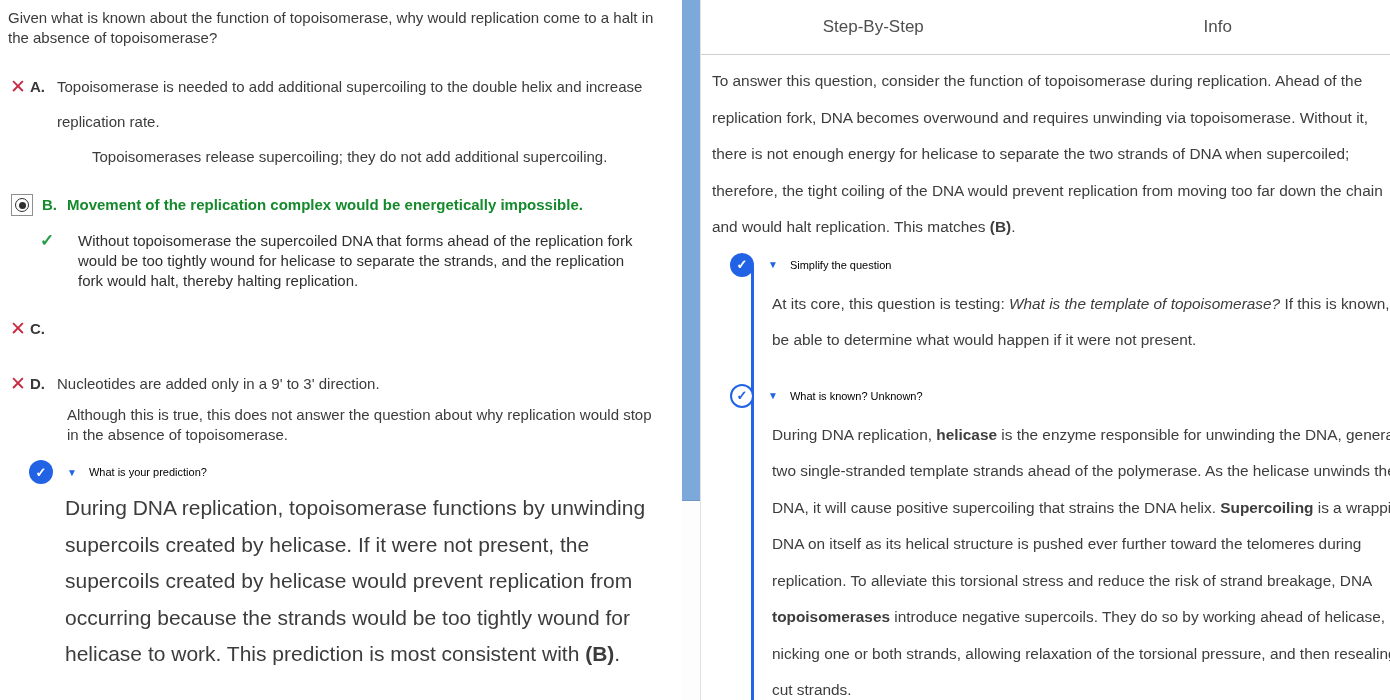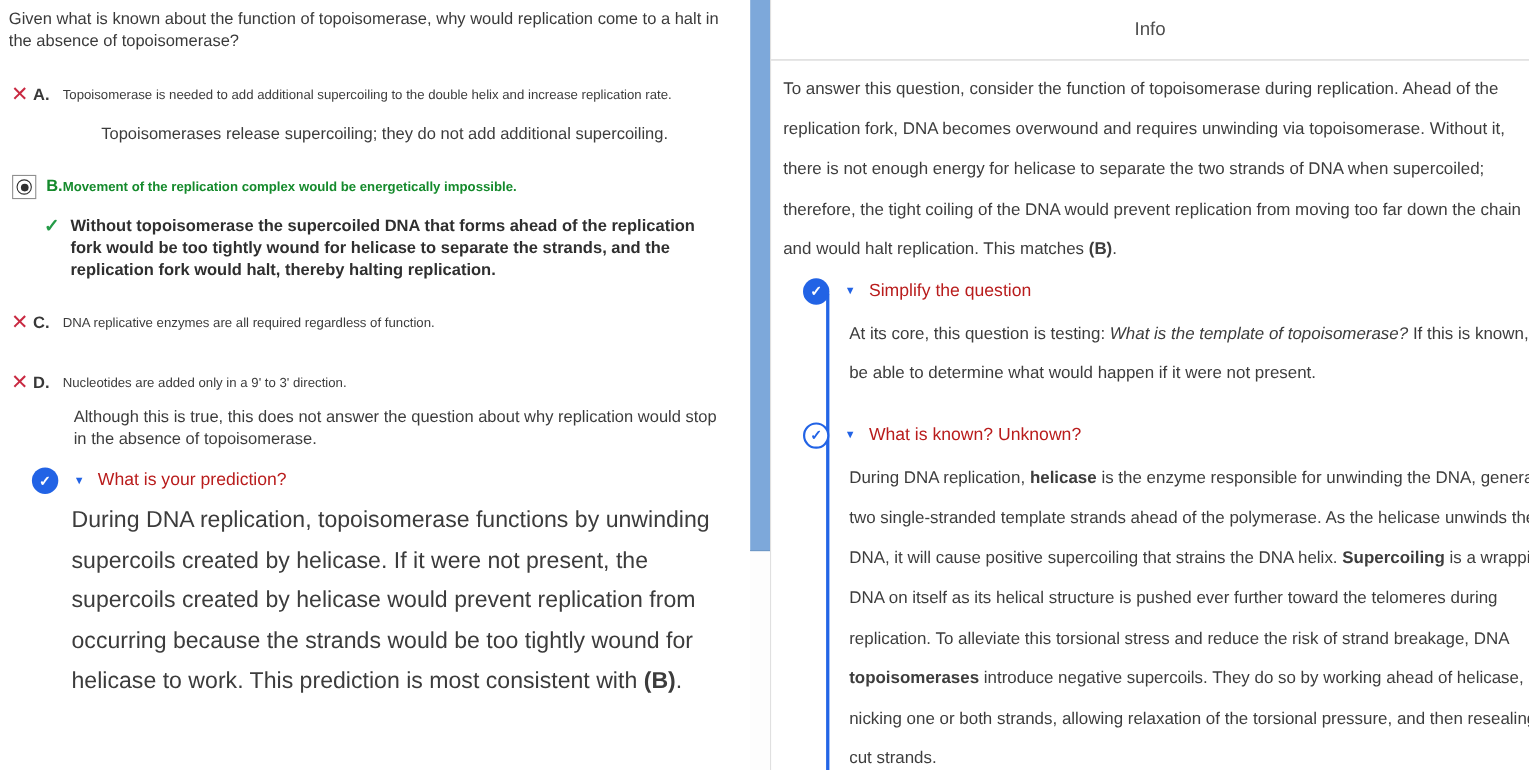--- a/index.html
+++ b/index.html
@@ -8,53 +8,53 @@
   .app { position:relative; width:1390px; height:664px; }
 
   
   .left-panel { position:absolute; left:0; top:0; width:682px; height:700px;
                 padding:8px 0 0 8px; background:#fff; }
   .question { font-size:15px; line-height:20px; color:#3a3a3a; width:668px; }
 
   .choice { display:grid; grid-template-columns:20px 27px 1fr; margin-left:2px; }
   .choice .mark { font-size:19px; line-height:35px; color:#c92a42; }
   .choice .letter { font-weight:bold; font-size:15px; line-height:35px; color:#383838; }
-  .choice-text { font-size:12px; line-height:35px; color:#3c3c3c; width:592px; }
+  .choice-text { font-size:15px; line-height:35px; color:#3c3c3c; width:592px; }
   .expl { font-size:15px; line-height:20px; color:#3c3c3c; margin-left:10px; }
   .it { font-style:italic; }
   .bd { font-weight:bold; }
 
   .choice-a { margin-top:21px; }
   .expl-a { margin-top:8px; width:580px;margin-left:35px; }
 
   .choice-b { margin-top:26px; display:flex; align-items:flex-start; margin-left:3px; }
   .radio-box { width:22px; height:22px; border:1px solid #8f8f8f; background:#fff;
                display:flex; align-items:center; justify-content:center; margin-top:1px; }
   .radio-circle { width:14px; height:14px; border:1.5px solid #2f2f2f; border-radius:50%;
                   display:flex; align-items:center; justify-content:center; }
   .radio-dot { width:7px; height:7px; border-radius:50%; background:#2f2f2f; }
   .b-letter { font-weight:bold; font-size:15px; color:#158a2c; margin-left:9px; line-height:24px; }
-  .b-text { font-weight:bold; font-size:12px; color:#158a2c; line-height:24px; }
+  .b-text { font-weight:bold; font-size:15px; color:#158a2c; margin-left:10px; line-height:24px; }
   .b-expl-row { display:flex; margin-top:14px; margin-left:32px; }
   .b-check { color:#259b48; font-size:17px; font-weight:bold; line-height:20px; width:24px; }
-  .b-expl { font-weight:bold; font-size:15px; line-height:20px; color:#2f2f2f; width:575px; margin-left:0; }
+  .b-expl { font-weight:normal; font-size:15px; line-height:20px; color:#2f2f2f; width:575px; margin-left:14px; }
 
   .choice-c { margin-top:20px; }
   .expl-c { margin-top:5px; width:592px; }
   .choice-d { margin-top:20px; }
   .expl-d { margin-top:4px; width:586px; }
 
   .collapsible-head { display:flex; align-items:center; margin-top:13px; margin-left:21px; height:28px; }
   .circle-check { width:24px; height:24px; border-radius:50%; display:flex;
                   align-items:center; justify-content:center; flex:none; }
   .circle-check.filled { background:#2263e5; color:#fff; }
   .circle-check.outline { background:#fff; border:2px solid #2263e5; color:#2263e5; }
   .circle-check .glyph { font-size:13px; font-weight:bold; line-height:1; }
   .tri { color:#2263e5; font-size:10px; margin-left:14px; }
-  .blue-heading { color:#b91c1c; font-size:16px; margin-left:12px; }
+  .blue-heading { color:#000000; font-size:11px; margin-left:12px; }
   .pred-body { margin-top:4px; margin-left:57px; font-size:21px; line-height:36.5px;
                color:#3c3c3c; width:600px; }
 
   
   .scrollbar { position:absolute; left:682px; top:0; width:18px; height:700px; background:#fdfdfd; }
   .scrollbar .thumb { width:18px; height:501px; background:#7da8da; border-bottom:1px solid #6d97c6; }
 
   
   .right-panel { position:absolute; left:700px; top:0; width:690px; height:700px;
                  background:#fff; border-left:1px solid #e0e0e0; }
@@ -107,21 +107,20 @@
     </div>
     <div class="b-expl-row">
       <span class="b-check">✓</span>
       <p class="b-expl">Without topoisomerase the supercoiled DNA that forms ahead of the replication fork would be too tightly wound for helicase to separate the strands, and the replication fork would halt, thereby halting replication.</p>
     </div>
 
     <div class="choice choice-c">
       <span class="mark">✕</span>
       <span class="letter">C.</span>
       <div>
-        <p class="choice-text">DNA replicative enzymes are all required regardless of function.</p>
       </div>
     </div>
 
     <div class="choice choice-d">
       <span class="mark">✕</span>
       <span class="letter">D.</span>
       <div>
         <p class="choice-text">Nucleotides are added only in a 9' to 3' direction.</p>
         <p class="expl expl-d">Although this is true, this does not answer the question about why replication would stop in the absence of topoisomerase.</p>
       </div>
@@ -136,20 +135,21 @@
     </div>
     <p class="pred-body"><span>During DNA replication, topoisomerase functions by unwinding supercoils created by helicase. If it were not present, the supercoils created by helicase would prevent replication from occurring because the strands would be too tightly wound for helicase to work. This prediction is most consistent with </span><span class="bd">(B)</span><span>.</span></p>
   </section>
 
   <div class="scrollbar">
     <div class="thumb"></div>
   </div>
 
   <section class="right-panel">
     <div class="tabs">
+      <div class="tab">Step-By-Step</div>
       <div class="tab">Info</div>
     </div>
 
     <div class="content">
       <p class="rp-text intro"><span>To answer this question, consider the function of topoisomerase during replication. Ahead of the replication fork, DNA becomes overwound and requires unwinding via topoisomerase. Without it, there is not enough energy for helicase to separate the two strands of DNA when supercoiled; therefore, the tight coiling of the DNA would prevent replication from moving too far down the chain and would halt replication. This matches </span><span class="bd">(B)</span><span>.</span></p>
 
       <div class="timeline-wrap">
         <div class="timeline-line"></div>
 
         <div class="sec-head">

